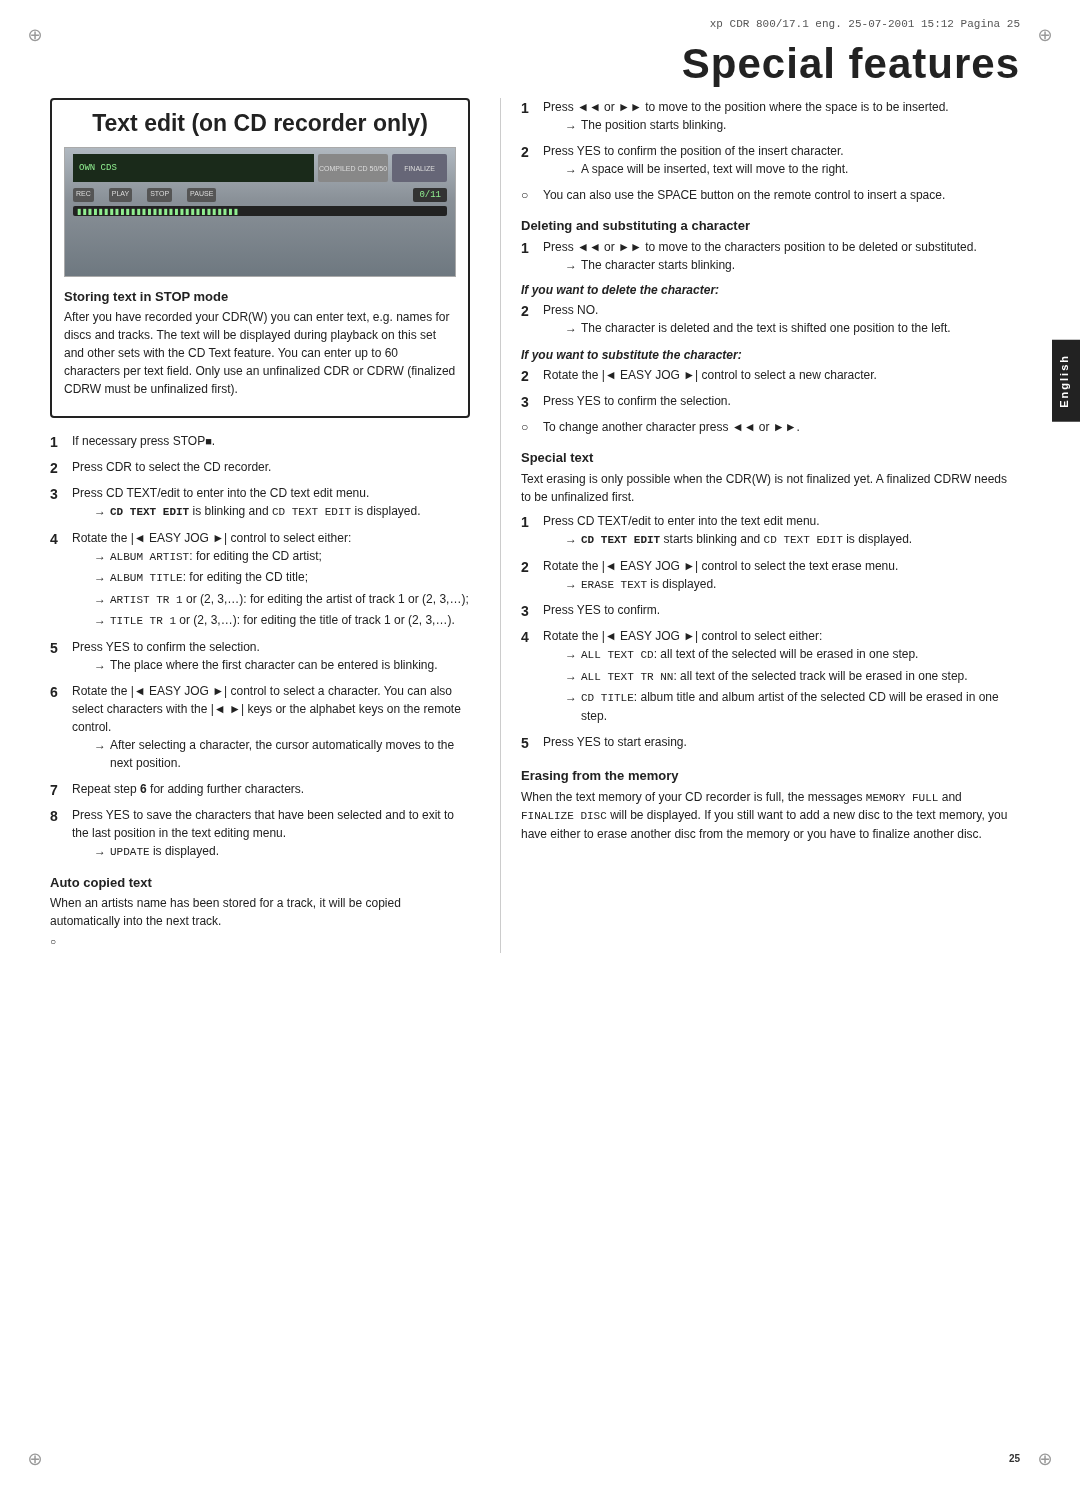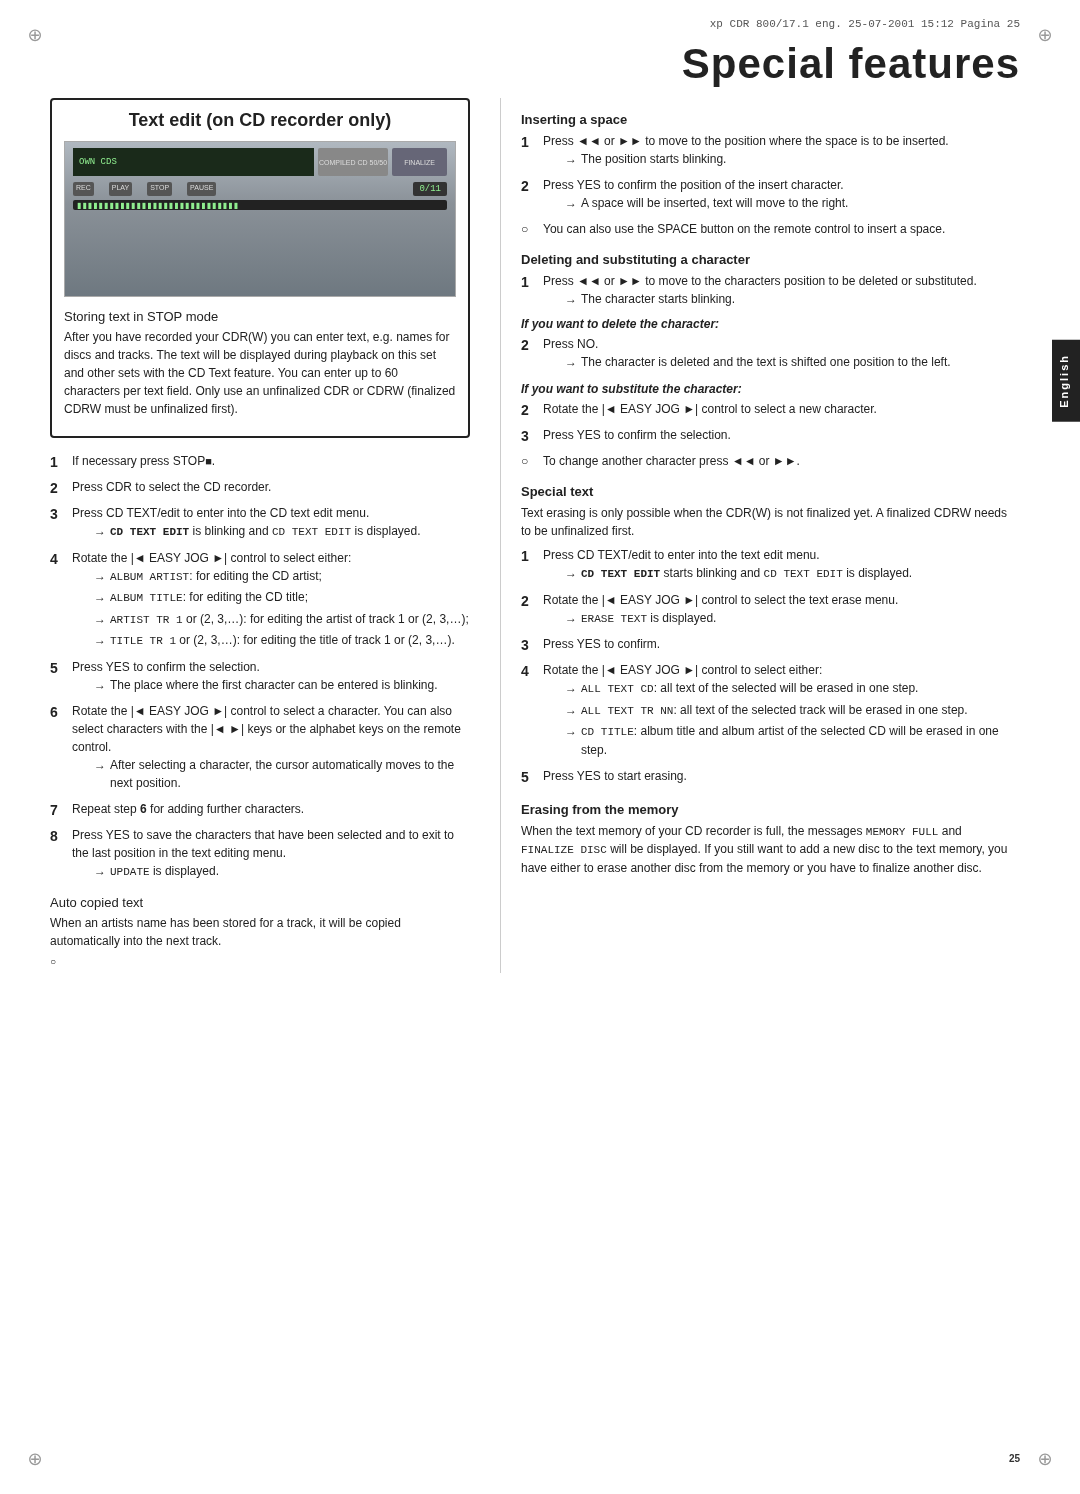--- a/index.html
+++ b/index.html
@@ -73,31 +73,31 @@
 
     
     .section-box {
       border: 2px solid #222;
       border-radius: 4px;
       padding: 10px 12px 14px 12px;
       margin-bottom: 14px;
     }
 
     .section-title {
-      font-size: 18px;
+      font-size: 23px;
       font-weight: bold;
       text-align: center;
       margin-bottom: 10px;
     }
 
     
     .device-image {
       background: #e8e8e8;
       border: 1px solid #aaa;
-      height: 156px;
+      height: 130px;
       display: flex;
       align-items: center;
       justify-content: center;
       margin-bottom: 8px;
       position: relative;
       overflow: hidden;
     }
 
     
     .device-panel {
@@ -156,21 +156,21 @@
     }
 
     .progress-dots {
       color: #90ee90;
       font-size: 8px;
       letter-spacing: 1px;
     }
 
     
     .subsection-title {
-      font-weight: normal;
+      font-weight: bold;
       font-size: 13px;
       margin-top: 12px;
       margin-bottom: 4px;
     }
 
     .body-text {
       font-size: 12px;
       line-height: 1.5;
       margin-bottom: 4px;
     }
@@ -483,21 +483,20 @@
         <li>
           <span class="bullet">○</span>
         </li>
       </ul>
     </div>
 
   </div>
 
   <div class="right-col">
 
-    <div class="right-subsection-title">Inserting a space</div>
 
     <ol class="right-numbered-list">
       <li>
         <span class="num">1</span>
         <div>
           Press ◄◄ or ►► to move to the position where the space is to be inserted.
           <div class="right-arrow-item">
             <span class="arrow">→</span>
             <span>The position starts blinking.</span>
           </div>

